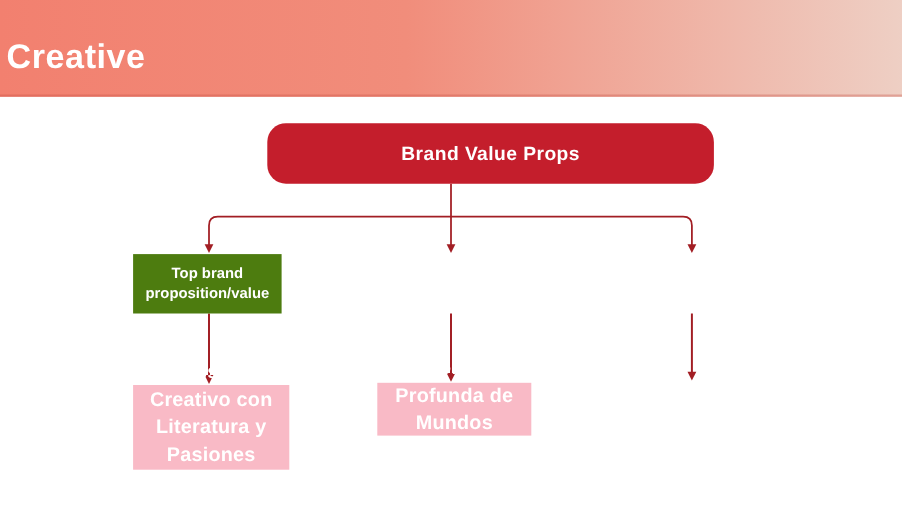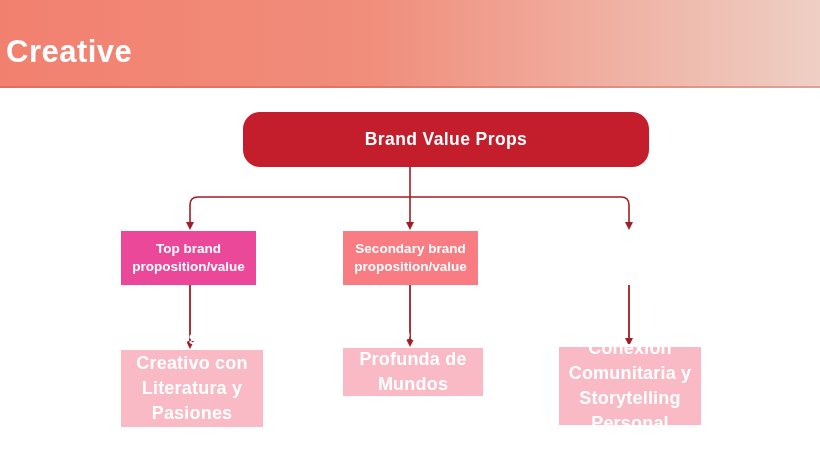--- a/index.html
+++ b/index.html
@@ -64,20 +64,18 @@
     <path d="M190 285 V342" fill="none" stroke-width="1.8" stroke="#A21E24"></path>
     <path d="M410 285 V340" fill="none" stroke-width="1.8" stroke="#A21E24"></path>
     <path d="M629 285 V339" fill="none" stroke-width="1.8" stroke="#A21E24"></path>
     <polygon points="186,341 194,341 190,349" fill="#A21E24"></polygon>
     <polygon points="406,339 414,339 410,347" fill="#A21E24"></polygon>
     <polygon points="625,338 633,338 629,346" fill="#A21E24"></polygon>
   </svg>
 
   <div class="node root" style="background: rgb(196, 30, 44); margin-left: 36px;">Brand Value Props</div>
 
-  <div class="node mid m0" style="background: #ec4899;">Top brand proposition/value</div>
-  <div class="node mid m1" style="background: rgb(249, 124, 130);">Secondary brand proposition/value</div>
+  <div class="node mid m0" style="background: #4d7c0f;">Top brand proposition/value</div>
 
   <div class="node leaf l0" style="background: rgb(249, 186, 198);">Crossover Creativo con Literatura y Pasiones Personales</div>
   <div class="node leaf l1" style="background: rgb(249, 186, 198);">Exploración Profunda de Mundos Literarios</div>
-  <div class="node leaf l2" style="background: rgb(249, 186, 198);">Conexión Comunitaria y Storytelling Personal</div>
 
 </div>
 
 </body></html>

